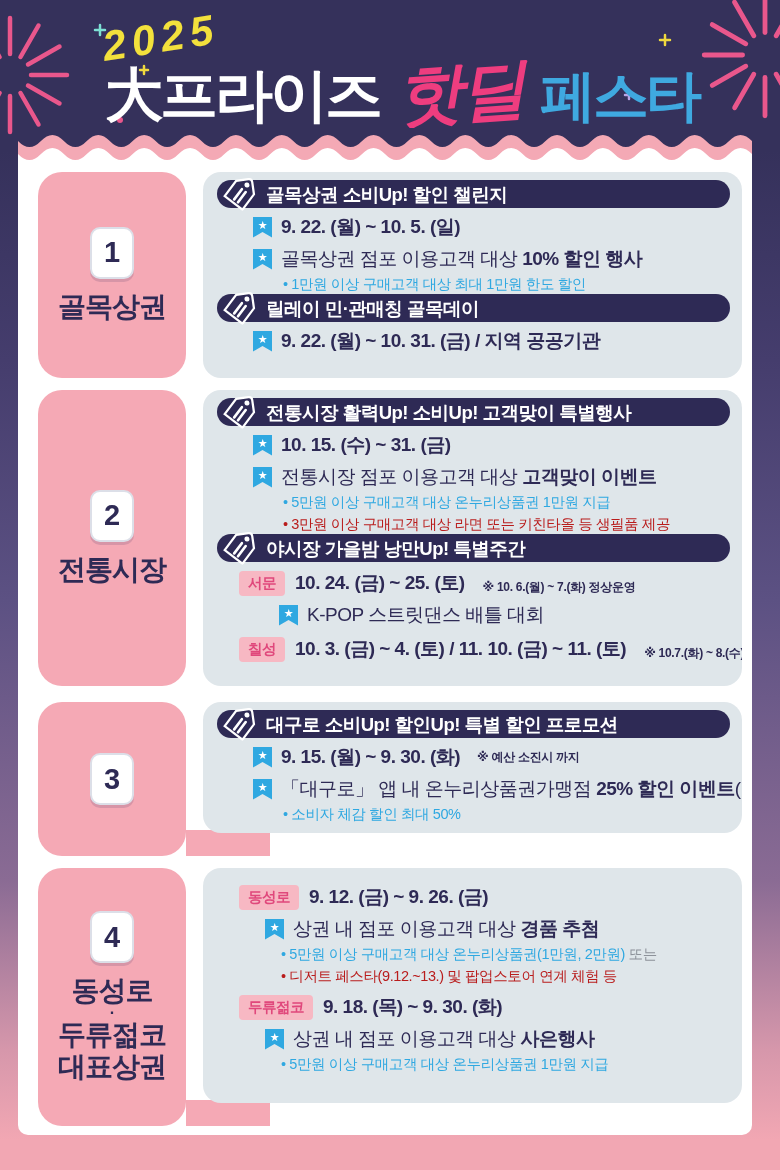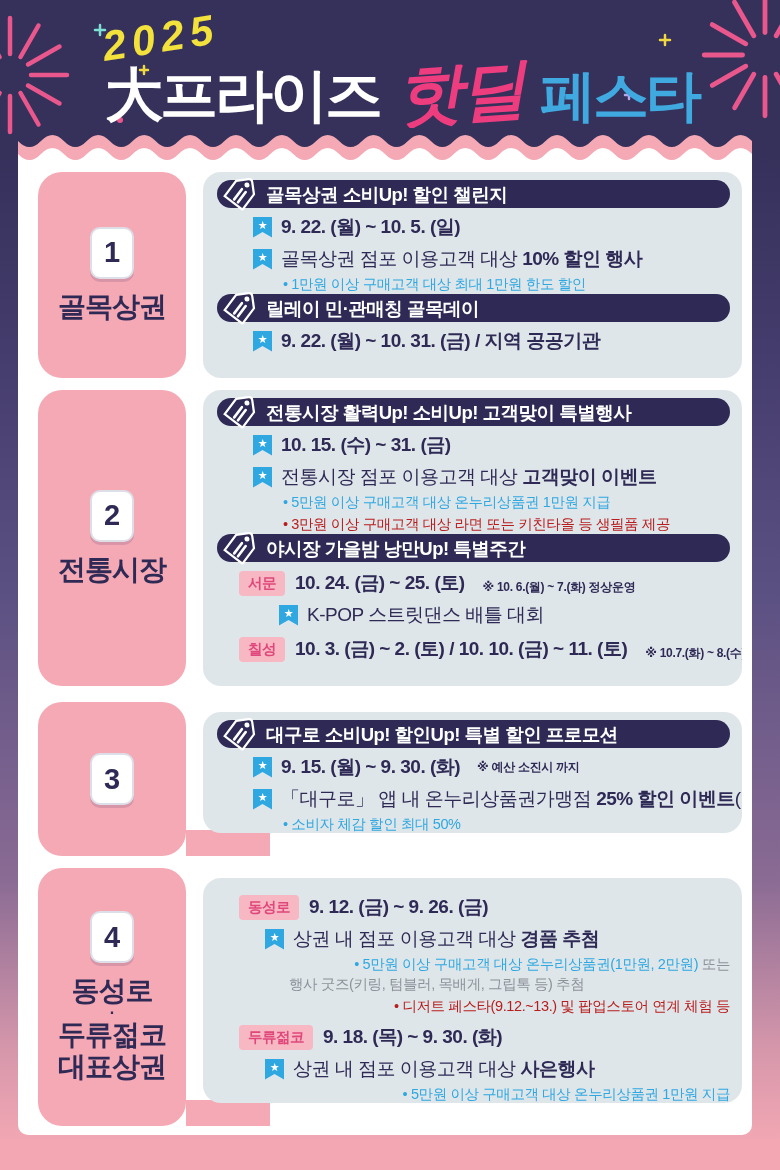--- a/index.html
+++ b/index.html
@@ -51,21 +51,21 @@
     display:flex; align-items:center; justify-content:center;
     font-size:29px; font-weight:900; color:#2e2a55;
   }
   .sectitle { font-size:28px; font-weight:900; color:#2e2a55; letter-spacing:-1px; text-align:center; line-height:1.15; }
   .sectitle .dot { font-size:16px; line-height:.7; }
   .card {
     position:absolute; left:165px; right:0; top:0; bottom:0;
     background:#dfe6ea; border-radius:18px;
     padding:8px 12px 6px 14px; overflow:hidden;
   }
-  .sec-3 .card, .sec-4 .card { bottom:23px;margin-top:10px; }
+  .sec-3 .card, .sec-4 .card { bottom:23px; }
   
   .pill {
     display:flex; align-items:center; gap:9px;
     height:28px; background:#2e2a55; border-radius:17px;
     color:#ffffff; font-size:18.5px; font-weight:800; letter-spacing:-0.5px;
     padding:0 14px 0 4px; position:relative;
   }
   .pill + * { margin-top:8px; }
   .pill.mt { margin-top:0; }
   .tagicon { width:36px; height:36px; flex:0 0 36px; transform:rotate(-8deg); margin-top:-2px; }
@@ -88,21 +88,21 @@
   .cont { margin:1px 0 0 74px; font-size:14.5px; color:#8d929a; letter-spacing:-0.4px; white-space:nowrap; }
   
   .tagrow { display:flex; align-items:flex-end; gap:10px; margin:8px 0 0 22px; white-space:nowrap; }
   .atag {
     background:#f7b8c3; color:#e0487c; font-size:14.5px; font-weight:800;
     padding:3px 9px; border-radius:4px; letter-spacing:-0.5px;
   }
   .tagrow .date { font-size:19px; color:#2e2a55; letter-spacing:-0.5px; }
   .starrow { margin-left:62px; }
   .sec-4 .starrow { margin-left:48px; }
-  .sec-4 .sub { margin-left:64px;text-align:right; }
+  .sec-4 .sub { margin-left:64px; }
   .sec-4 .cont { margin-left:72px; }
   
   .chips { display:flex; align-items:center; gap:7px; margin:9px 0 0 44px; white-space:nowrap; }
   .chip {
     background:#ffffff; border:1.5px solid #c4cad0; border-radius:9px;
     padding:4px 10px; font-size:14px; color:#555a70; letter-spacing:-0.5px;
   }
   .chip b { color:#2e2a55; }
   .chip.hl { border-color:#2fa8e1; color:#2fa8e1; }
   .plus { color:#9aa0a8; font-weight:800; font-size:15px; }
@@ -230,21 +230,21 @@
         <span class="atag">서문</span>
         <span class="date">10. 24. (금) ~ 25. (토)</span>
         <span class="note">※ 10. 6.(월) ~ 7.(화) 정상운영</span>
       </div>
       <div class="row starrow">
         <span class="bm">★</span>
         <span>K-POP 스트릿댄스 배틀 대회</span>
       </div>
       <div class="tagrow">
         <span class="atag">칠성</span>
-        <span class="date">10. 3. (금) ~ 2. (토) / 10. 10. (금) ~ 11. (토)</span>
+        <span class="date">10. 3. (금) ~ 4. (토) / 11. 10. (금) ~ 11. (토)</span>
         <span class="note">※ 10.7.(화) ~ 8.(수) 정상운영</span>
       </div>
 
     </div>
   </div>
 
   <div class="sec sec-3">
     <div class="pinkpanel">
       <div class="numbadge">3</div>
     </div>
@@ -294,21 +294,20 @@
     <div class="card">
       <div class="tagrow">
         <span class="atag">동성로</span>
         <span class="date">9. 12. (금) ~ 9. 26. (금)</span>
       </div>
       <div class="row starrow">
         <span class="bm">★</span>
         <span><span>상권 내 점포 이용고객 대상 </span><span class="b">경품 추첨</span></span>
       </div>
       <div class="sub blue"><span>• 5만원 이상 구매고객 대상 온누리상품권(1만원, 2만원)</span><span class="tail"> 또는</span></div>
-      <div class="cont">행사 굿즈(키링, 텀블러, 목배게, 그립톡 등) 추첨</div>
       <div class="sub gray">• 디저트 페스타(9.12.~13.) 및 팝업스토어 연계 체험 등</div>
       <div class="tagrow">
         <span class="atag">두류젊코</span>
         <span class="date">9. 18. (목) ~ 9. 30. (화)</span>
       </div>
       <div class="row starrow">
         <span class="bm">★</span>
         <span><span>상권 내 점포 이용고객 대상 </span><span class="b">사은행사</span></span>
       </div>
       <div class="sub blue">• 5만원 이상 구매고객 대상 온누리상품권 1만원 지급</div>

